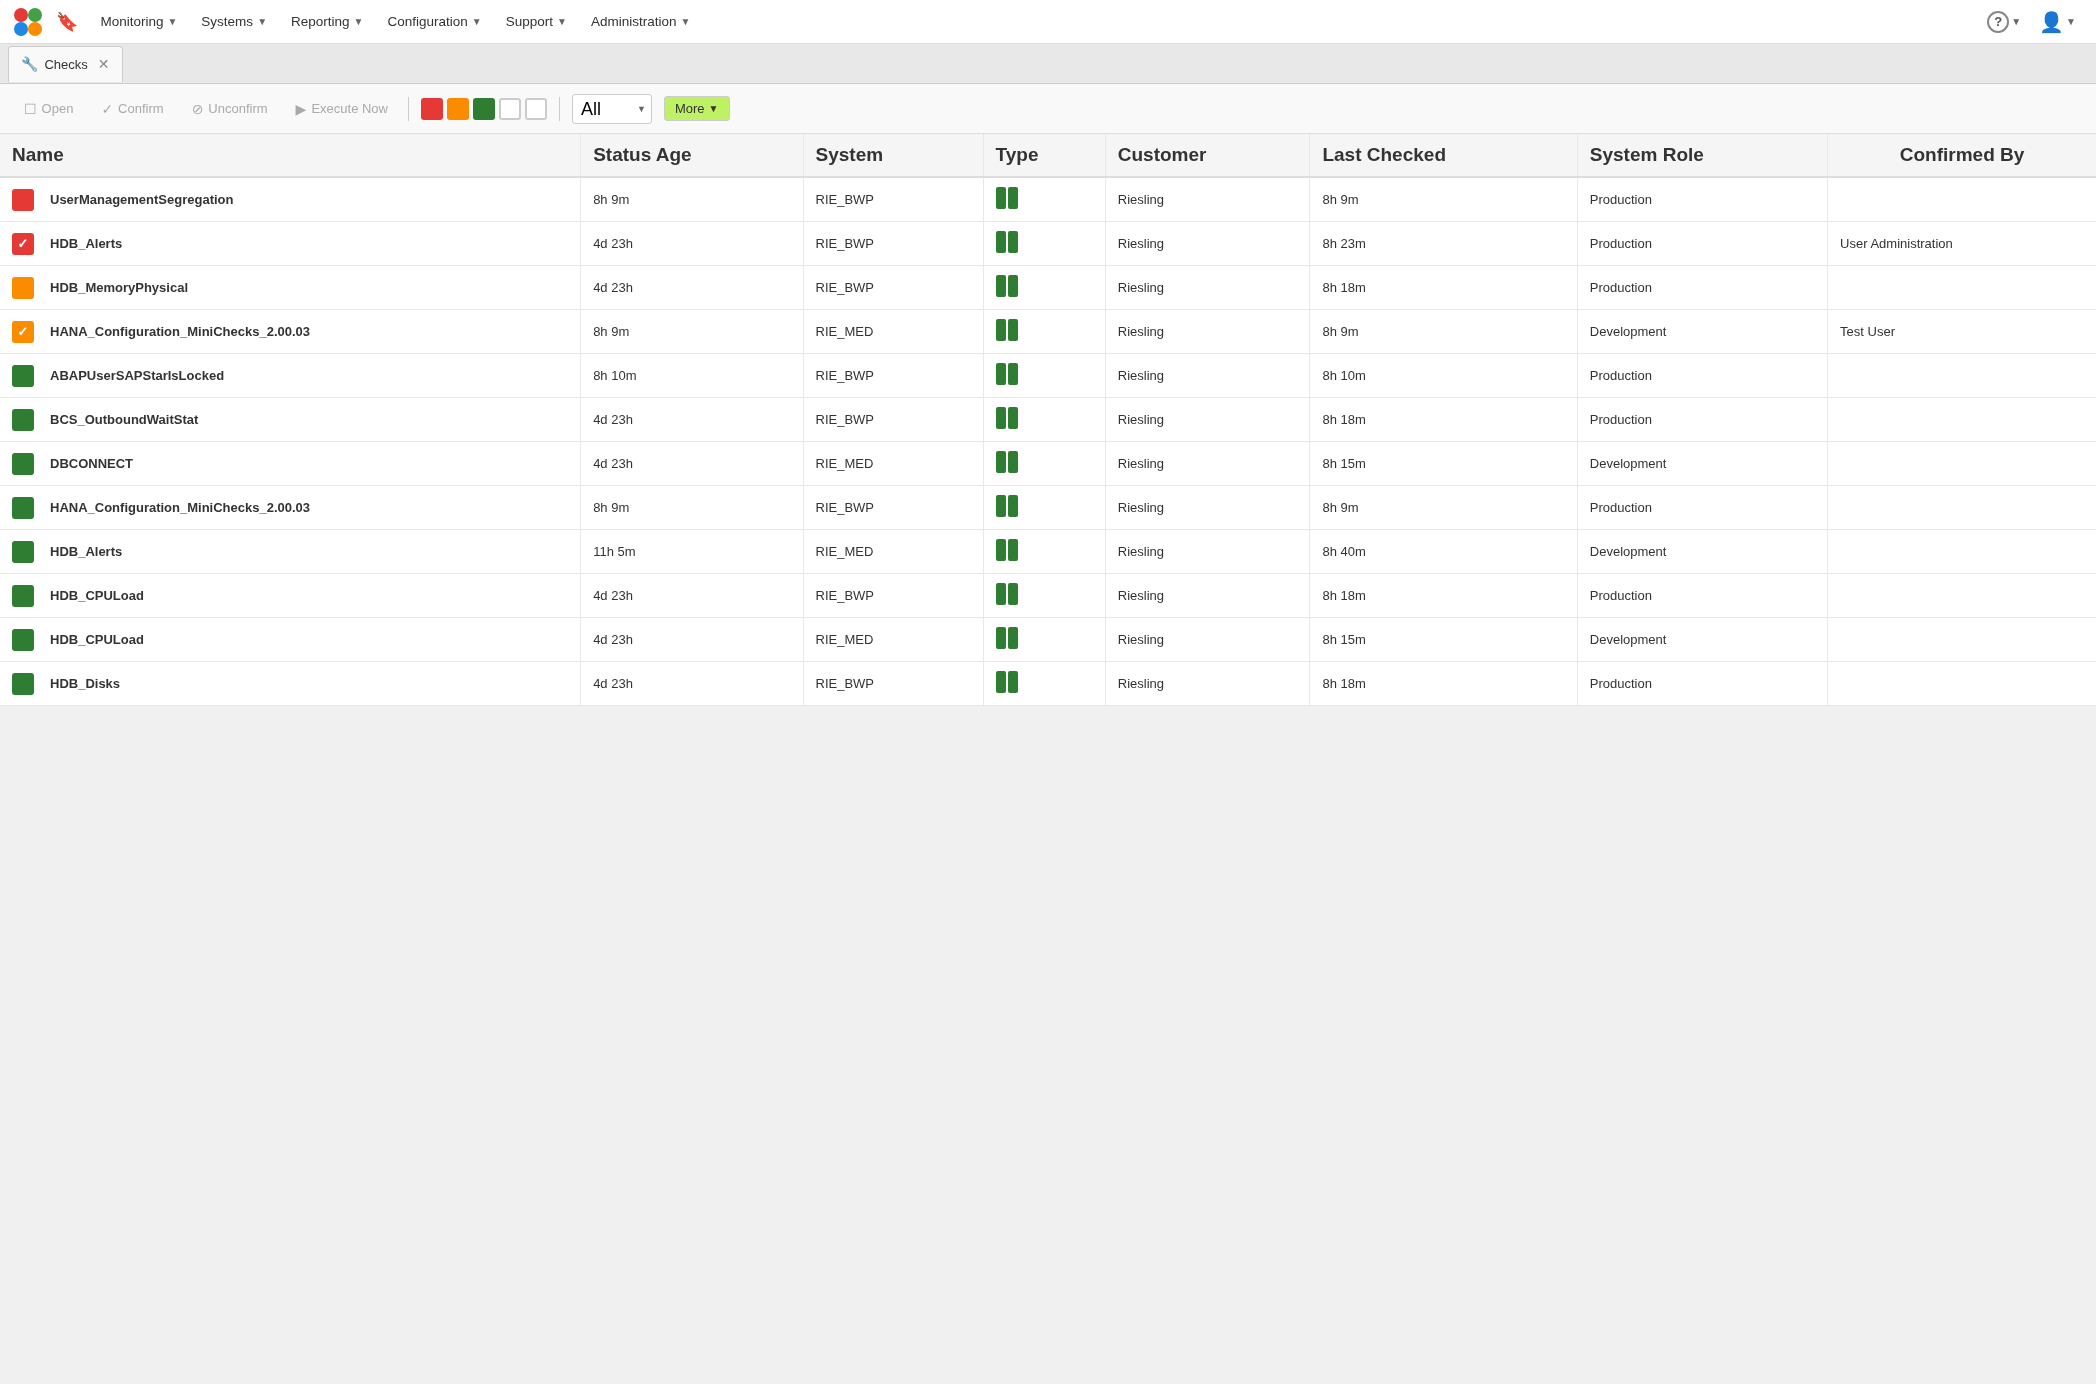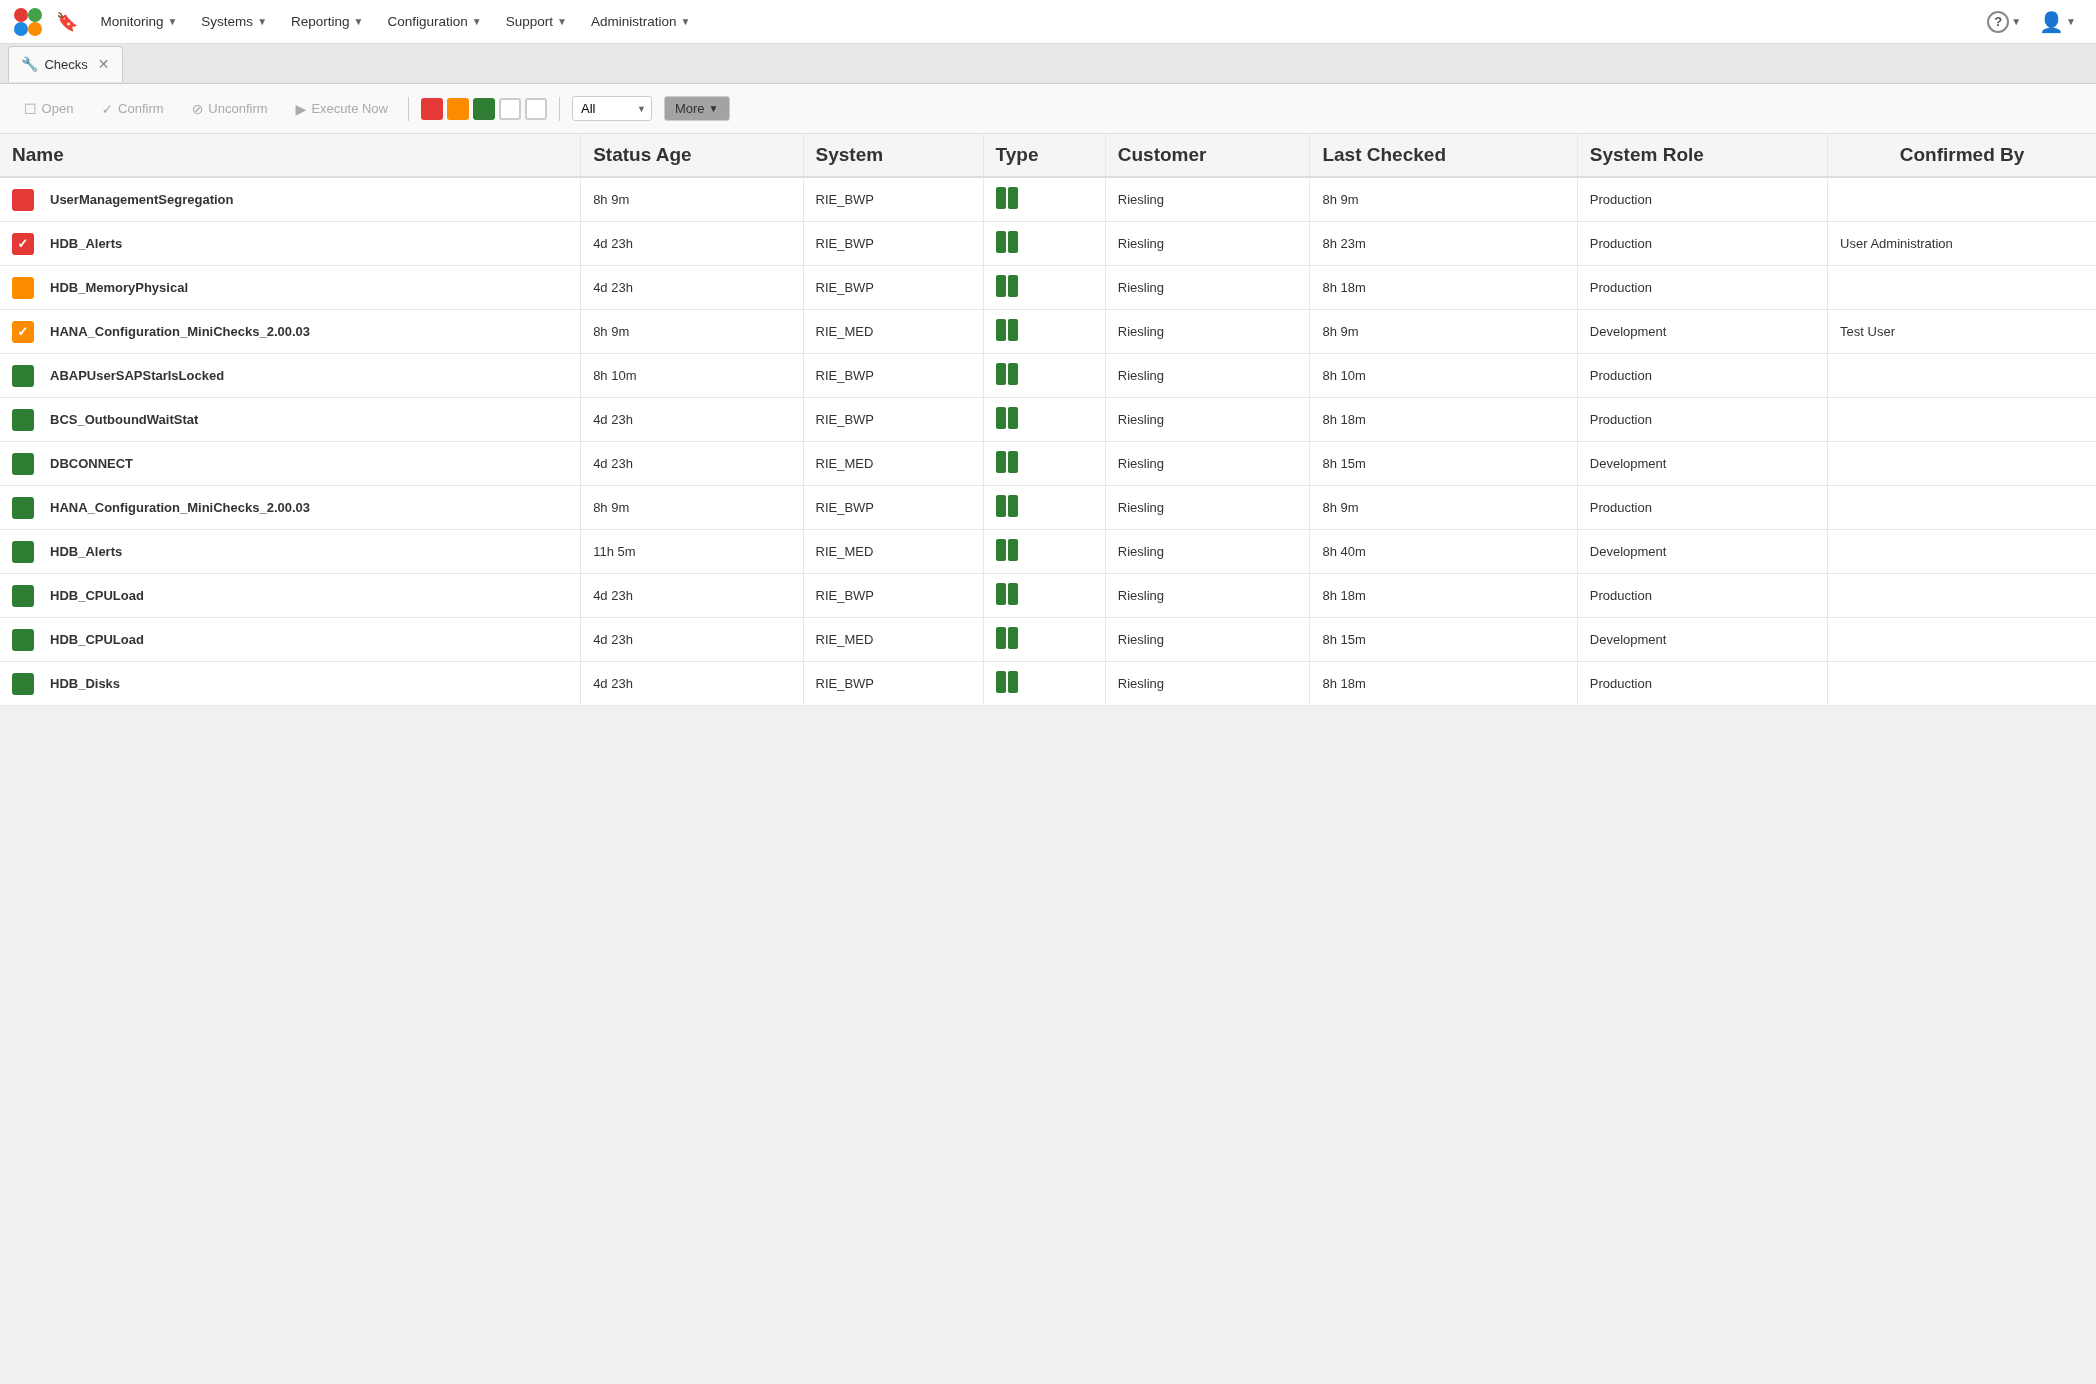--- a/index.html
+++ b/index.html
@@ -52,31 +52,31 @@
       width: 22px; height: 22px; border-radius: 3px; cursor: pointer;
       display: flex; align-items: center; justify-content: center;
     }
     .status-dot.red { background: #e53935; }
     .status-dot.orange { background: #fb8c00; }
     .status-dot.green { background: #2e7d32; }
     .status-dot.empty { background: #fff; border: 2px solid #ccc; }
     .status-dot.empty2 { background: #fff; border: 2px solid #ccc; }
     .filter-select {
       padding: 4px 24px 4px 8px; border: 1px solid #ccc; border-radius: 3px;
-      font-size: 13px; background: #fff; appearance: none; cursor: pointer;
+      font-size: 18px; background: #fff; appearance: none; cursor: pointer;
       min-width: 80px;
     }
     .select-wrapper { position: relative; display: inline-flex; align-items: center; }
     .select-wrapper::after {
       content: "▼"; position: absolute; right: 6px; font-size: 9px; pointer-events: none; color: #666;
     }
     .more-btn {
       display: flex; align-items: center; gap: 4px; padding: 4px 10px;
       cursor: pointer; border: 1px solid #ccc; border-radius: 3px;
-      background: #a3a3a3; font-size: 13px; color: #333;
+      background: #bef264; font-size: 13px; color: #333;
     }
 
     
     .table-container { background: #fff; overflow: auto; }
     table { width: 100%; border-collapse: collapse; }
     thead tr { background: #f5f5f5; border-bottom: 2px solid #ddd; }
     th {
       text-align: left; padding: 10px 12px; font-weight: 600;
       font-size: 19px; color: #333; white-space: nowrap; border-right: 1px solid #e8e8e8;
     }

